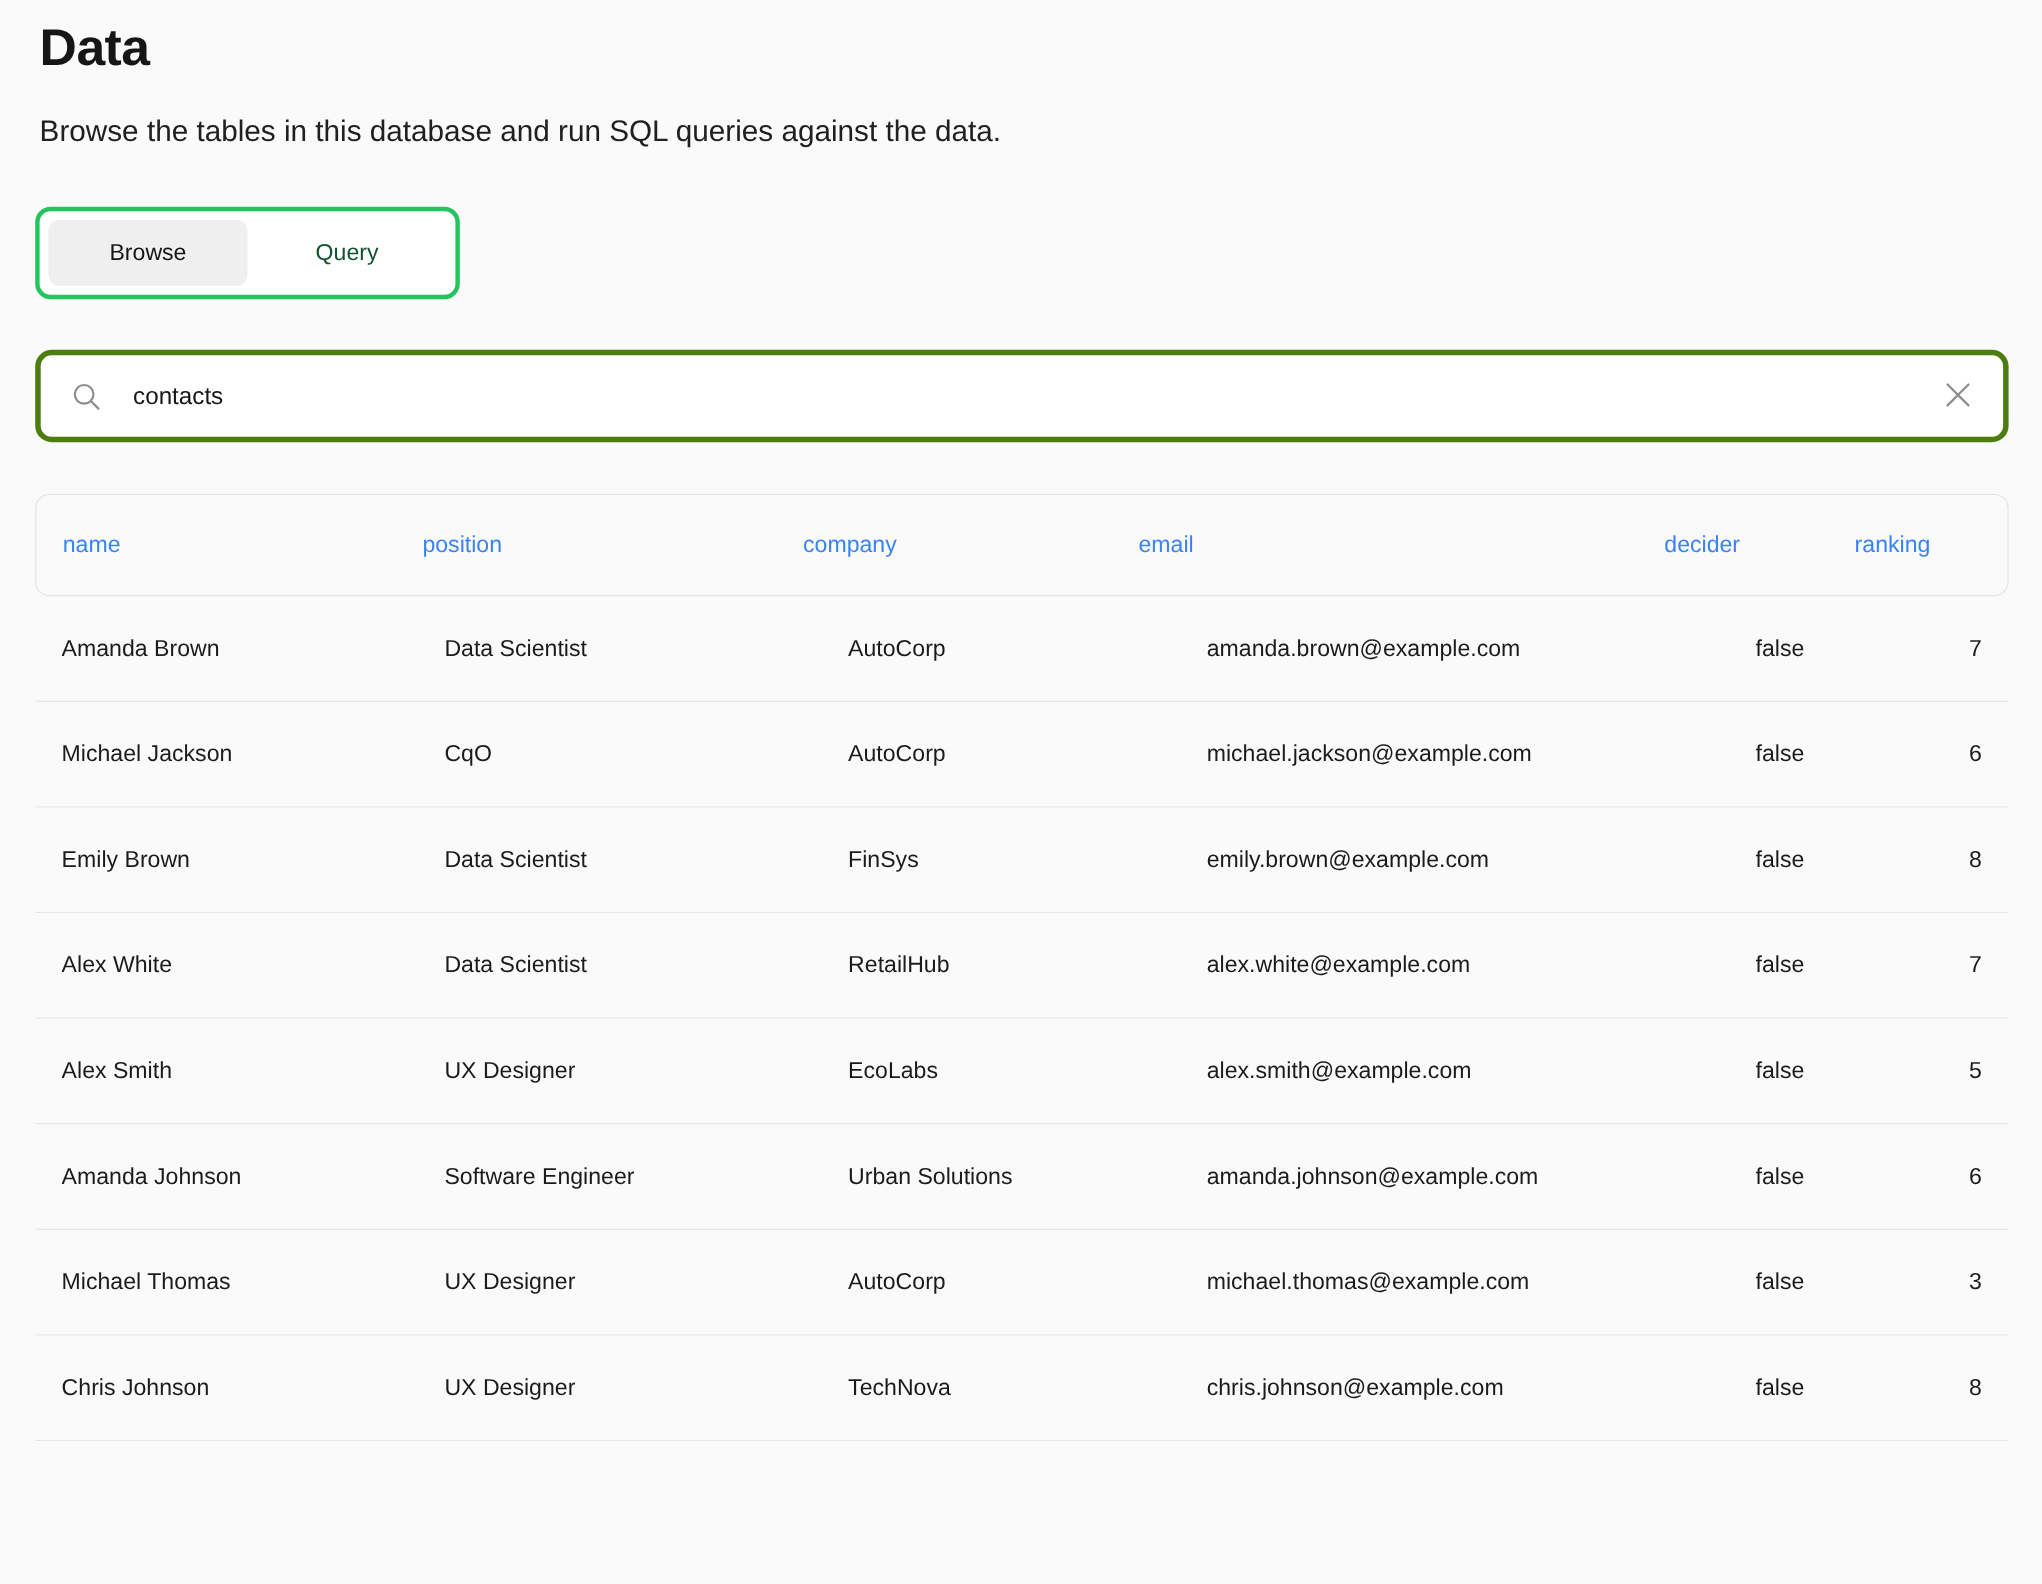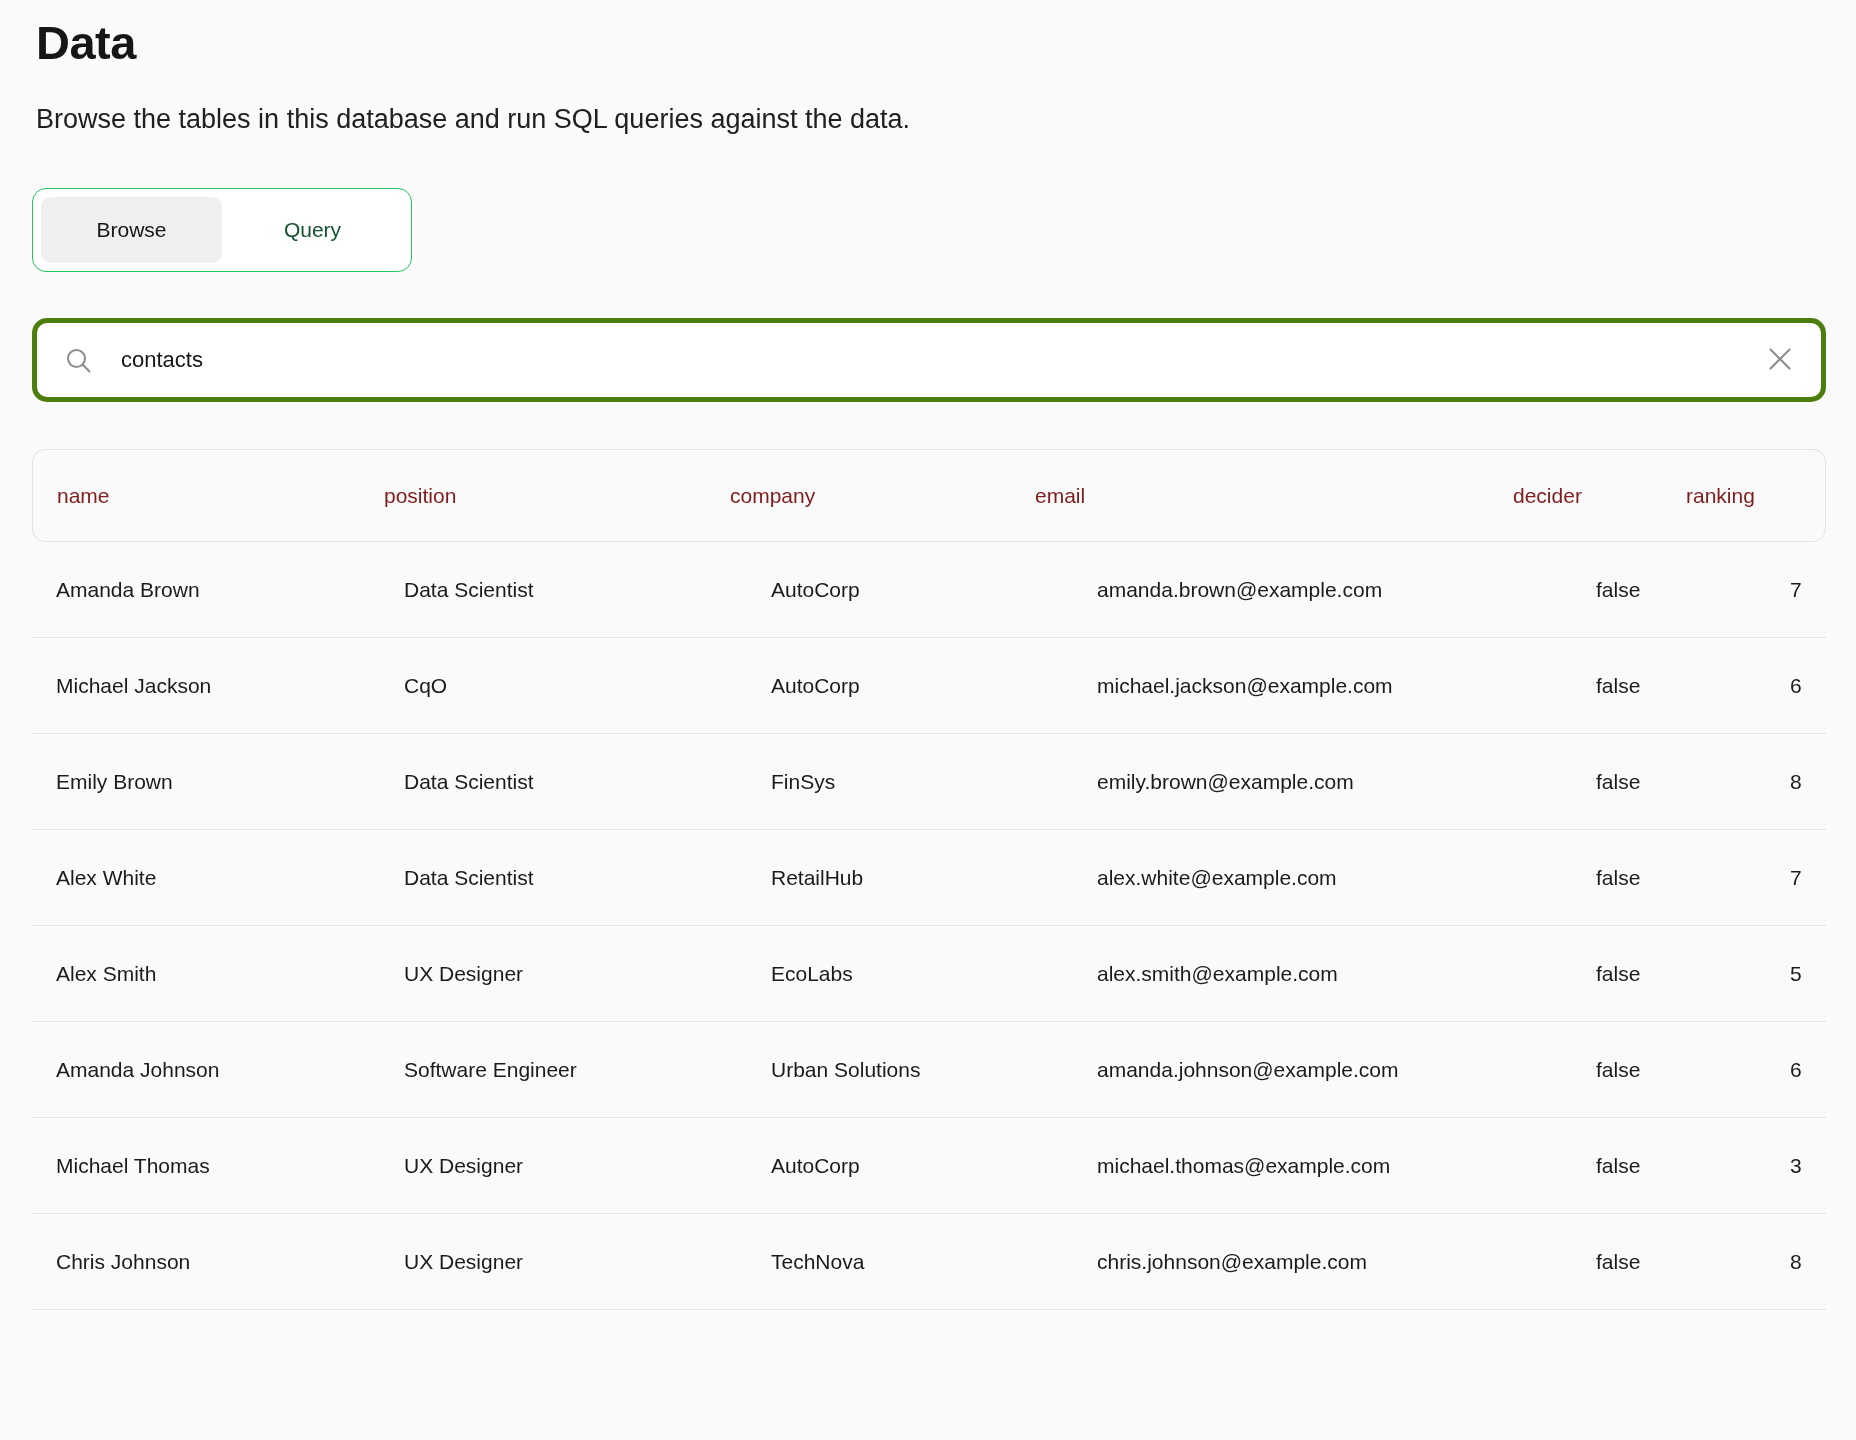--- a/index.html
+++ b/index.html
@@ -27,21 +27,21 @@
     font-weight: 400;
     color: #202020;
   }
 
   
   .tab-group {
     margin-top: 55px;
     display: inline-flex;
     align-items: stretch;
     background: #ffffff;
-    border: 1px solid #22c55e;
+    border: 4px solid #22c55e;
     border-radius: 14px;
     padding: 8px;
     height: 84px;
   }
   .tab {
     display: flex;
     align-items: center;
     justify-content: center;
     width: 181px;
     border-radius: 10px;
@@ -97,21 +97,21 @@
     grid-template-columns: 327px 346px 305px 478px 173px 1fr;
     align-items: center;
     padding-left: 24px;
   }
   .table-header {
     height: 93px;
     border: 1px solid #e3e3e3;
     border-radius: 13px;
     background: transparent;
     font-size: 21px;
-    color: #7f1d1d;
+    color: #3b82f6;
   }
   .table-row {
     height: 96px;
     border-bottom: 1px solid #e5e5e5;
     font-size: 21px;
     color: #1b1b1b;
     gap: 21px;
   }
   .cell { overflow: hidden; white-space: nowrap; }
 </style>

